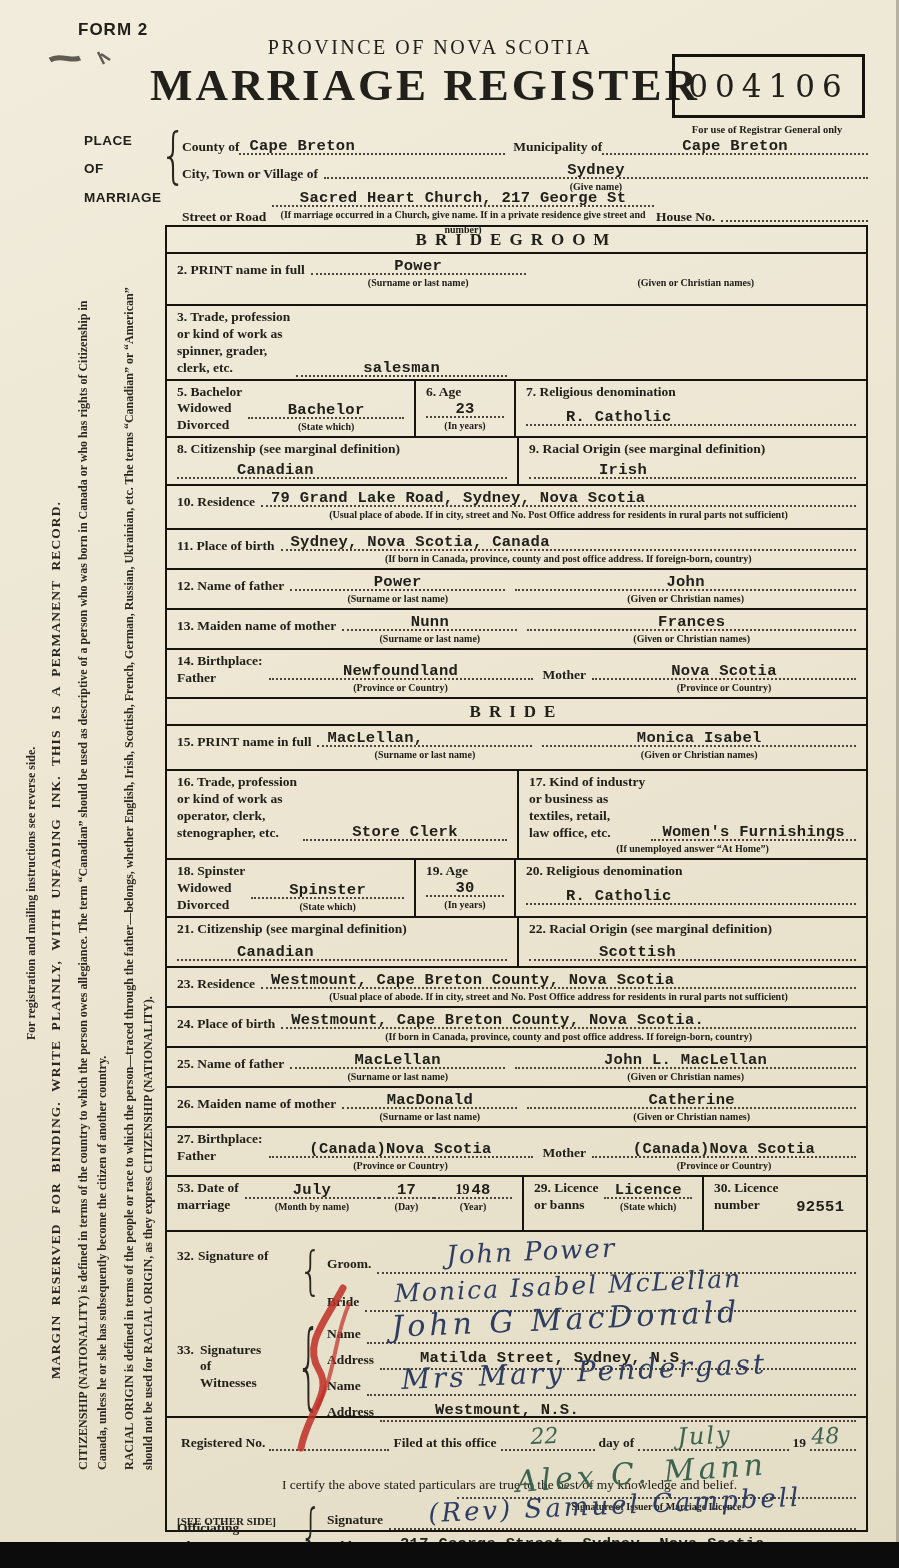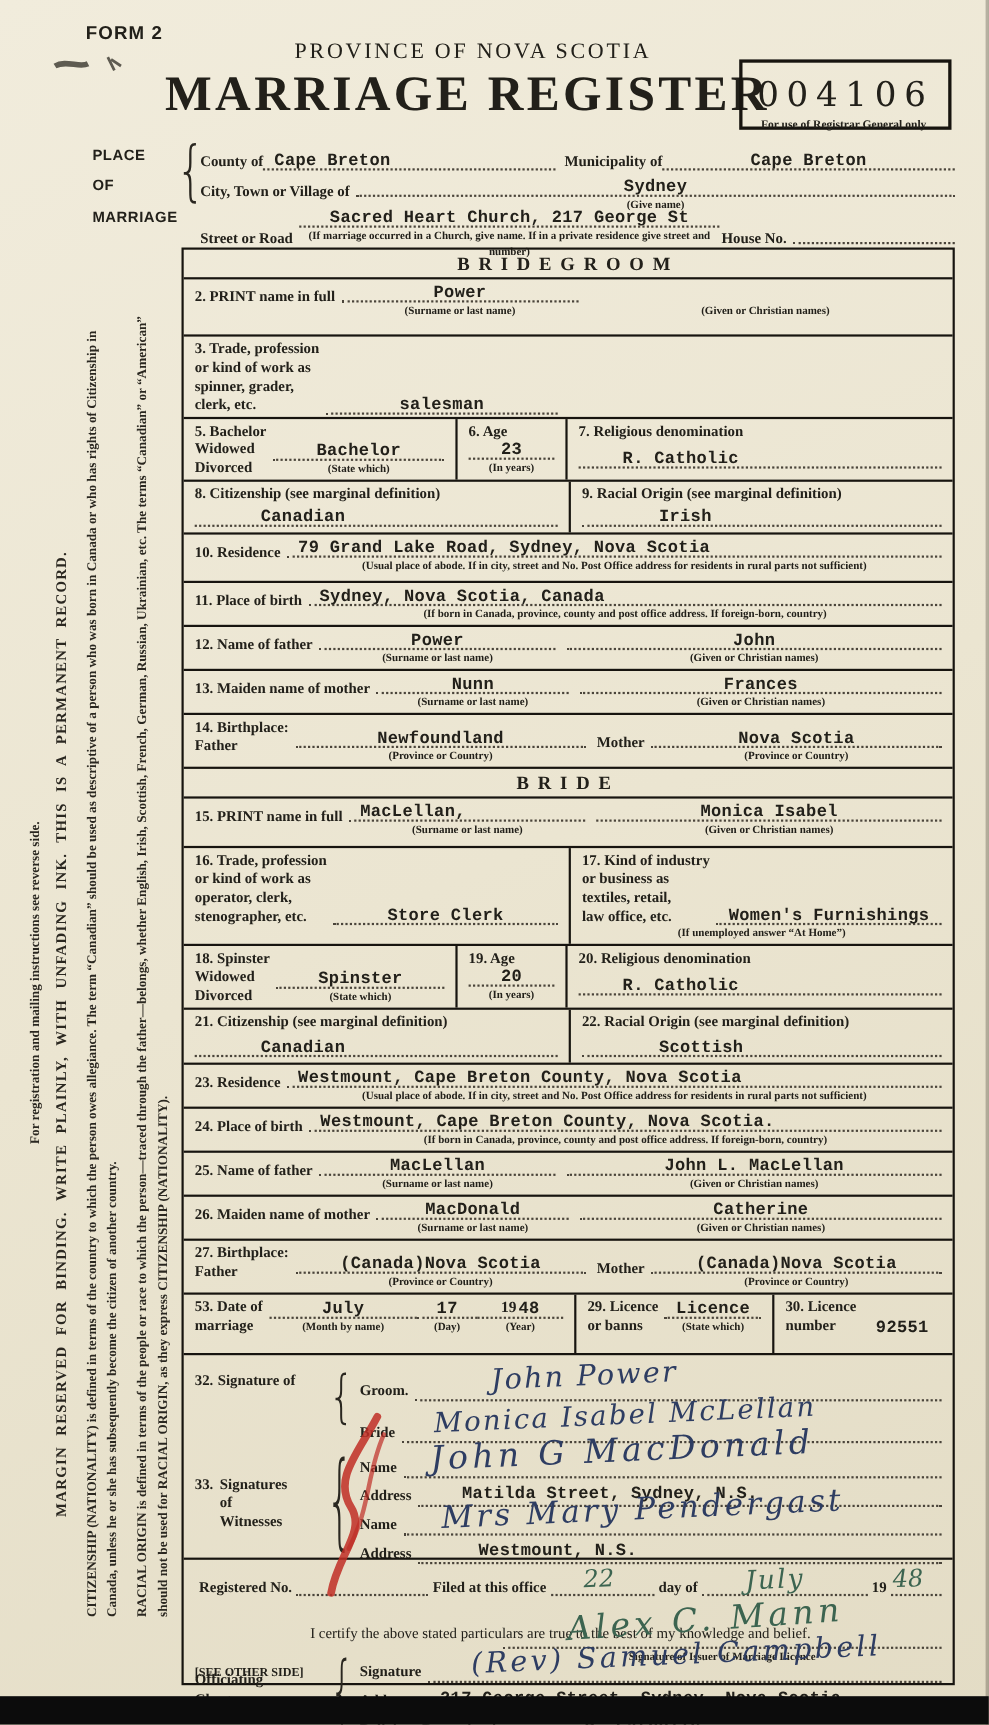--- a/index.html
+++ b/index.html
@@ -20,21 +20,21 @@
   .v-rac  { left:120px; top:285px; height:1185px; width:46px; font-size:12px; line-height:1.55; }
 
   
   .formno { position:absolute; left:78px; top:20px; font:bold 17px "Liberation Sans",sans-serif; letter-spacing:1px; }
   .pencilmark { position:absolute; left:46px; top:46px; }
   .province { position:absolute; left:190px; top:36px; width:480px; text-align:center; font-size:20px; letter-spacing:2.5px; }
   .title { position:absolute; left:140px; top:59px; width:570px; text-align:center; font-weight:bold; font-size:45px; letter-spacing:3px; }
   .numbox { position:absolute; left:672px; top:54px; width:193px; height:64px; border:3px solid #17140f;
             display:flex; align-items:center; justify-content:center;
             font-family:"DejaVu Serif",serif; font-size:31px; letter-spacing:7px; }
-  .regnote { position:absolute; left:666px; top:108px; width:202px; font-weight:bold; font-size:10.5px; text-align:center; }
+  .regnote { position:absolute; left:666px; top:124px; width:202px; font-weight:bold; font-size:10.5px; text-align:center; }
 
   
   .place { position:absolute; left:84px; top:122px; width:784px; display:flex; }
   .place-head { width:72px; font:bold 13.5px/2.1 "Liberation Sans",sans-serif; letter-spacing:.5px; padding-top:5px; }
   .place-brace { width:26px; font-size:60px; line-height:66px; font-weight:200; font-family:"DejaVu Sans",sans-serif; transform:scaleX(.7); color:#2a2720; }
   .place-lines { flex:1; padding-top:3px; }
   .pline { display:flex; align-items:flex-end; margin-bottom:1px; }
 
   
   .lbl { font-weight:bold; font-size:13.5px; white-space:nowrap; }
@@ -398,21 +398,21 @@
                 <span class="typed">Spinster</span>
               </span>
             <span class="note">(State which)</span>
           </span>
         </div>
       </div>
       <div class="cell w100">
         <div class="lbl">19. Age</div>
         <div class="fillcol">
           <span class="dotline">
-              <span class="typed">20</span>
+              <span class="typed">30</span>
             </span>
           <span class="note">(In years)</span>
         </div>
       </div>
       <div class="cell flex1">
         <div class="lbl">20. Religious denomination</div>
         <div class="dotline dot-left pl40" style="margin-top:8px">
             <span class="typed">R. Catholic</span>
           </div>
       </div>

